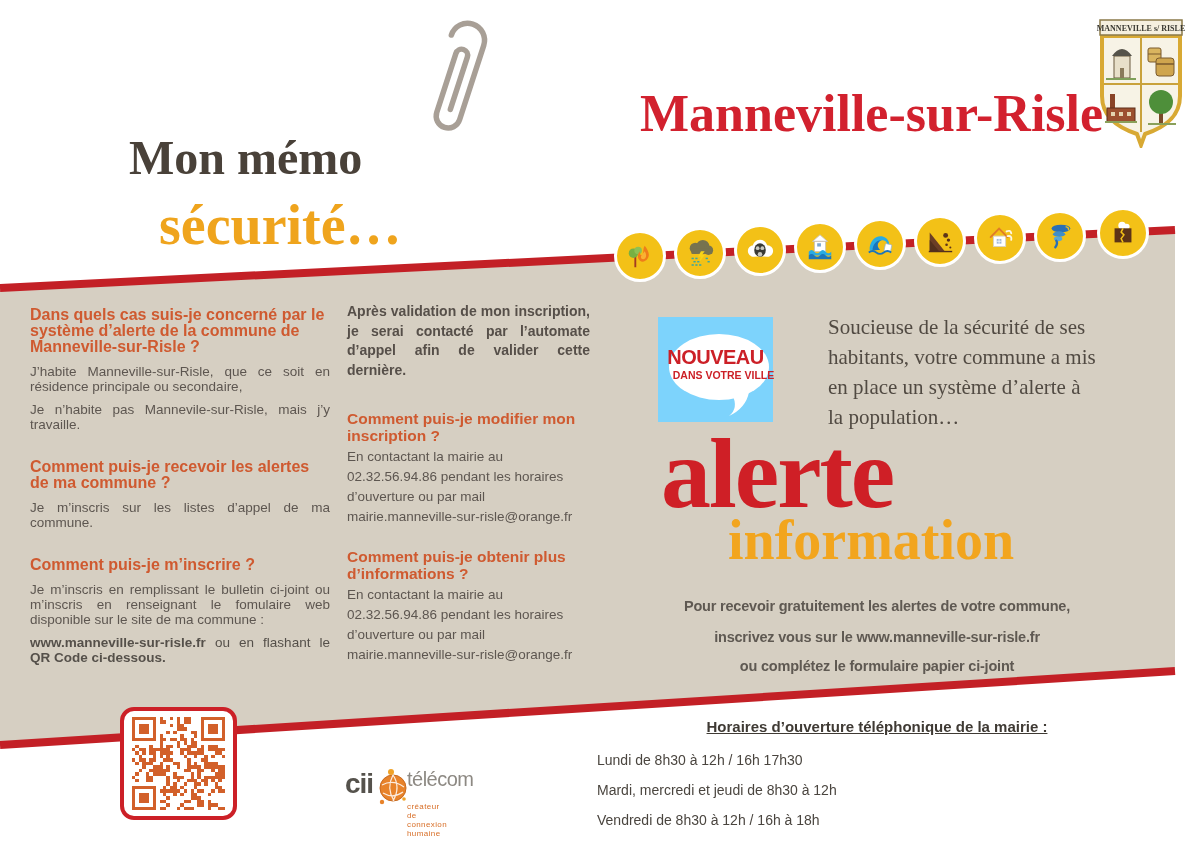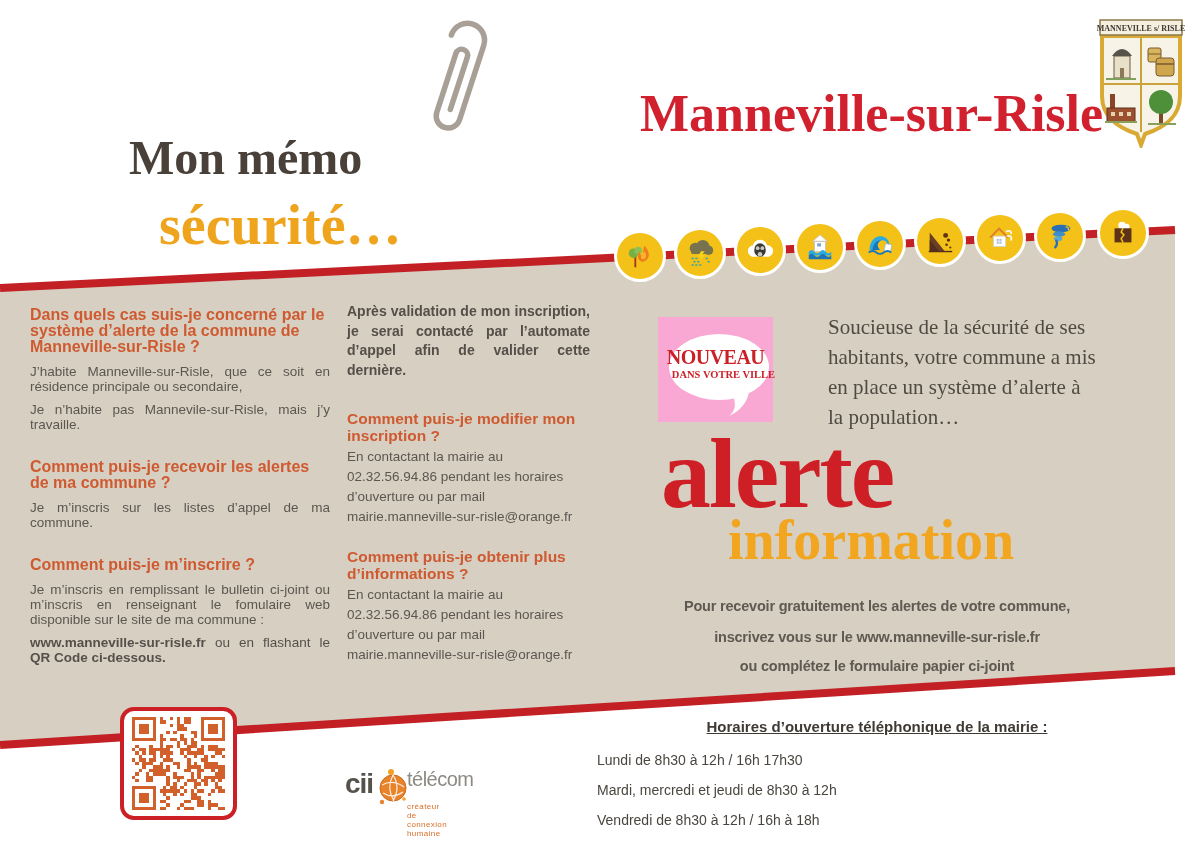--- a/index.html
+++ b/index.html
@@ -28,21 +28,21 @@
   .mt27{margin-top:27px;}
   .bold-line{font-weight:bold;color:#55504a;}
   .bold-line .mid{font-weight:normal;}
   .mid-col .lead{font-weight:bold;font-size:14px;line-height:19.5px;text-align:justify;
                  color:#564f49;margin:0;}
   .mid-col .qh{font-size:15.5px;line-height:17px;margin:0 0 3px;}
   .mid-col .qp{font-size:13.5px;line-height:20px;text-align:left;margin:0;}
   .mid-col .mt30{margin-top:30px;} .mid-col .mt21{margin-top:21px;}
 
   
-  .badge{left:658px;top:317px;width:115px;height:105px;background:#f9a8d4;font-family:Liberation Serif, serif;}
+  .badge{left:658px;top:317px;width:115px;height:105px;background:#7dd3fc;}
   .badge .t1{position:absolute;left:0;top:29px;width:115px;text-align:center;
              font-weight:bold;font-size:20px;color:#cc2027;letter-spacing:-0.5px;}
   .badge .t2{position:absolute;left:0;top:52px;width:115px;text-align:center;
              font-weight:bold;font-size:10.5px;color:#cc2027;padding-left:8px;}
   .intro{left:828px;top:312px;font-family:"Liberation Serif",serif;font-size:21px;
          line-height:30px;color:#514a42;white-space:pre-line;}
   .alerte{left:661px;top:424px;font-family:"Liberation Serif",serif;font-weight:bold;
           font-size:100px;line-height:1;color:#cf1f26;letter-spacing:-2px;}
   .information{left:728px;top:512px;font-family:"Liberation Serif",serif;font-weight:bold;
           font-size:56px;line-height:1;color:#f2a51e;}

